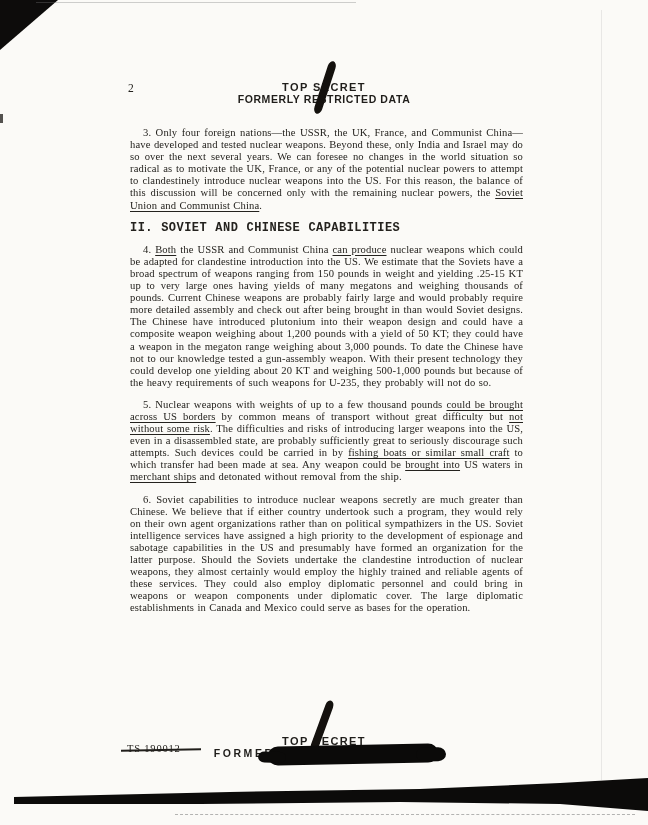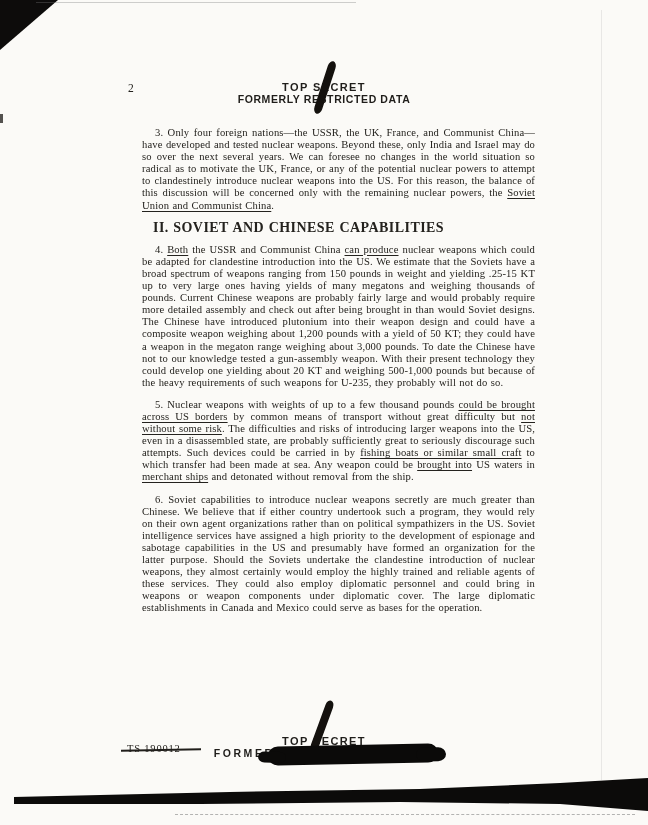--- a/index.html
+++ b/index.html
@@ -68,31 +68,31 @@
     width: 8px;
     background: #14110e;
     border-radius: 4px / 6px;
   }
   .slash-top {
     left: 321px; top: -21px; height: 55px;
     transform: rotate(18deg);
   }
   
   .text-column {
-    position: absolute; left: 142px; top: 127px; width: 393px;
+    position: absolute; left: 130px; top: 127px; width: 393px;
     font-size: 10.6px; line-height: 12.1px;
     text-align: justify;
     letter-spacing: .12px; word-spacing: .6px;
   }
   .body-para { margin: 0 0 10px; text-indent: 13px; }
   .section-heading {
-    font-family: Liberation Serif, serif;
+    font-family: Liberation Mono, monospace;
     font-weight: bold;
-    font-size: 14px; letter-spacing: .45px;
-    margin: 4px 11px 10px; text-indent: 0;
+    font-size: 12px; letter-spacing: .45px;
+    margin: 4px 0 10px; text-indent: 0;
   }
   .u {
     text-decoration: underline;
     text-decoration-thickness: 1px;
     text-underline-offset: 1.5px;
   }
   
   .doc-number {
     position: absolute; left: 127px; top: 743px;
     font-size: 10.5px; letter-spacing: .8px;

